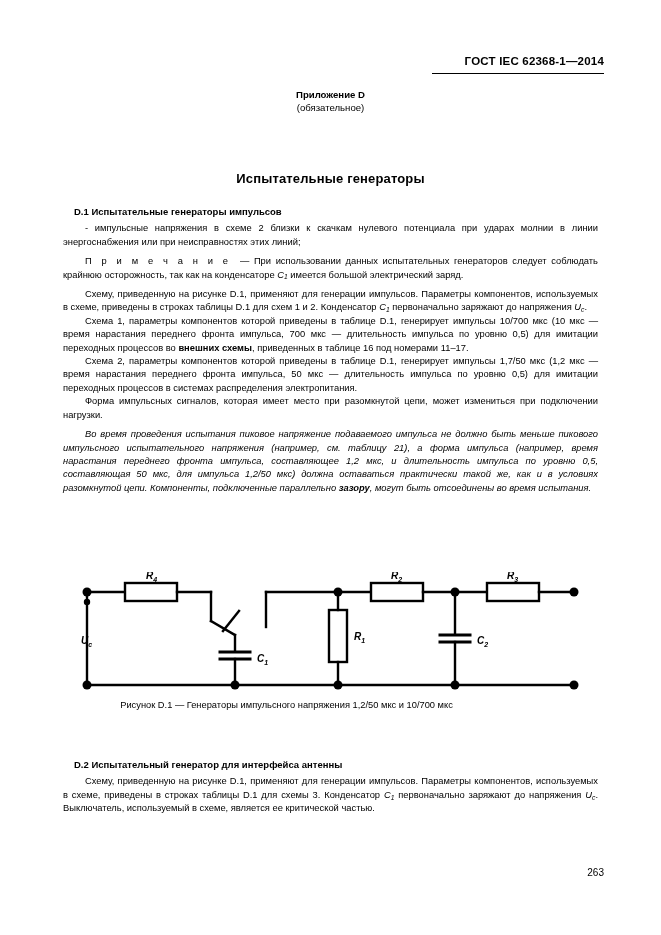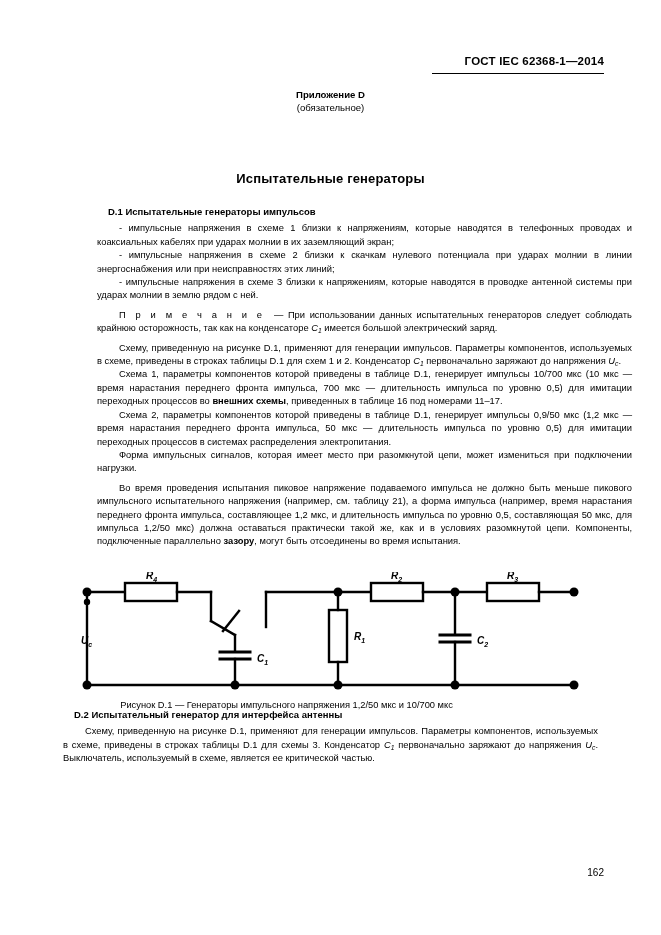--- a/index.html
+++ b/index.html
@@ -70,42 +70,41 @@
     font-weight: bold;
     letter-spacing: 0.15px;
   }
 
   
   .body {
     position: absolute;
     left: 63px;
     top: 205px;
     width: 535px;
-    margin-left: 34px;
   }
 
   p {
     margin: 0;
     font-size: 9.35px;
     line-height: 13.4px;
     text-align: justify;
     text-justify: inter-word;
     hyphens: none;
   }
   p.indent { text-indent: 22px; }
   p.h3 {
     font-weight: bold;
     text-align: left;
     text-indent: 11px;
     margin-bottom: 4px;
     font-size: 9.5px;
   }
   p.gap { margin-top: 6px; }
   p.note { text-indent: 22px; }
-  p.ital { }
+  p.ital { font-style: italic; }
   .sp { letter-spacing: 2.6px; }
   b { font-weight: bold; }
   sub {
     font-size: 0.72em;
     vertical-align: baseline;
     position: relative;
     bottom: -0.26em;
   }
   i { font-style: italic; }
 
@@ -123,21 +122,21 @@
     top: 700px;
     width: 573px;
     text-align: center;
     font-size: 9.3px;
   }
 
   
   .tail {
     position: absolute;
     left: 63px;
-    top: 708px;
+    top: 758px;
     width: 535px;
   }
 
   
   .pageno {
     position: absolute;
     right: 57px;
     bottom: 57px;
     font-size: 10px;
     font-weight: normal;
@@ -156,33 +155,31 @@
     <div class="line2">(обязательное)</div>
   </div>
 
   <div class="doc-title">Испытательные генераторы</div>
 
   <div class="body">
 
     <p class="h3">D.1 Испытательные генераторы импульсов</p>
 
 
-    <p class="indent">- импульсные напряжения в схеме 1 близки к напряжениям, которые наводятся в телефонных проводах и коаксиальных кабелях при ударах молнии в их заземляющий экран;</p>
 
     <p class="indent">- импульсные напряжения в схеме 2 близки к скачкам нулевого потенциала при ударах молнии в линии энергоснабжения или при неисправностях этих линий;</p>
 
-    <p class="indent">- импульсные напряжения в схеме 3 близки к напряжениям, которые наводятся в проводке антенной системы при ударах молнии в землю рядом с ней.</p>
 
     <p class="note gap"><span class="sp">П р и м е ч а н и е</span>&nbsp; <span>—</span> <span>При использовании данных испытательных генераторов следует соблюдать крайнюю осторожность, так как на конденсаторе</span> <i><span>C</span><sub>1</sub></i> <span>имеется большой электрический заряд.</span></p>
 
     <p class="indent gap"><span>Схему, приведенную на рисунке D.1, применяют для генерации импульсов. Параметры компонентов, используемых в схеме, приведены в строках таблицы D.1 для схем 1 и 2. Конденсатор</span> <i><span>C</span><sub>1</sub></i> <span>первоначально заряжают до напряжения</span> <i><span>U</span><sub>c</sub></i><span>.</span></p>
 
     <p class="indent"><span>Схема 1, параметры компонентов которой приведены в таблице D.1, генерирует импульсы 10/700 мкс (10 мкс — время нарастания переднего фронта импульса, 700 мкс — длительность импульса по уровню 0,5) для имитации переходных процессов во</span> <b>внешних схемы</b><span>, приведенных в таблице 16 под номерами 11–17.</span></p>
 
-    <p class="indent">Схема 2, параметры компонентов которой приведены в таблице D.1, генерирует импульсы 0,9/50 мкс (1,2 мкс — время нарастания переднего фронта импульса, 50 мкс — длительность импульса по уровню 0,5) для имитации переходных процессов в системах распределения электропитания.</p>
+    <p class="indent">Схема 2, параметры компонентов которой приведены в таблице D.1, генерирует импульсы 1,7/50 мкс (1,2 мкс — время нарастания переднего фронта импульса, 50 мкс — длительность импульса по уровню 0,5) для имитации переходных процессов в системах распределения электропитания.</p>
 
     <p class="indent">Форма импульсных сигналов, которая имеет место при разомкнутой цепи, может измениться при подключении нагрузки.</p>
 
     <p class="indent ital gap"><span>Во время проведения испытания пиковое напряжение подаваемого импульса не должно быть меньше пикового импульсного испытательного напряжения (например, см. таблицу 21), а форма импульса (например, время нарастания переднего фронта импульса, составляющее 1,2 мкс, и длительность импульса по уровню 0,5, составляющая 50 мкс, для импульса 1,2/50 мкс) должна оставаться практически такой же, как и в условиях разомкнутой цепи. Компоненты, подключенные параллельно</span> <b>зазору</b><span>, могут быть отсоединены во время испытания.</span></p>
 
   </div>
 
   <div class="figure">
     <svg width="535" height="135" viewBox="0 0 535 135">
       <g stroke="#000" stroke-width="2.4" fill="none" stroke-linecap="square">
@@ -267,15 +264,15 @@
     </svg>
   </div>
 
   <div class="figcaption">Рисунок D.1 — Генераторы импульсного напряжения 1,2/50 мкс и 10/700 мкс</div>
 
   <div class="tail">
     <p class="h3">D.2 Испытательный генератор для интерфейса антенны</p>
     <p class="indent"><span>Схему, приведенную на рисунке D.1, применяют для генерации импульсов. Параметры компонентов, используемых в схеме, приведены в строках таблицы D.1 для схемы 3. Конденсатор</span> <i><span>C</span><sub>1</sub></i> <span>первоначально заряжают до напряжения</span> <i><span>U</span><sub>c</sub></i><span>. Выключатель, используемый в схеме, является ее критической частью.</span></p>
   </div>
 
-  <div class="pageno">162</div>
+  <div class="pageno">263</div>
 
 </div>
 
 </body></html>

